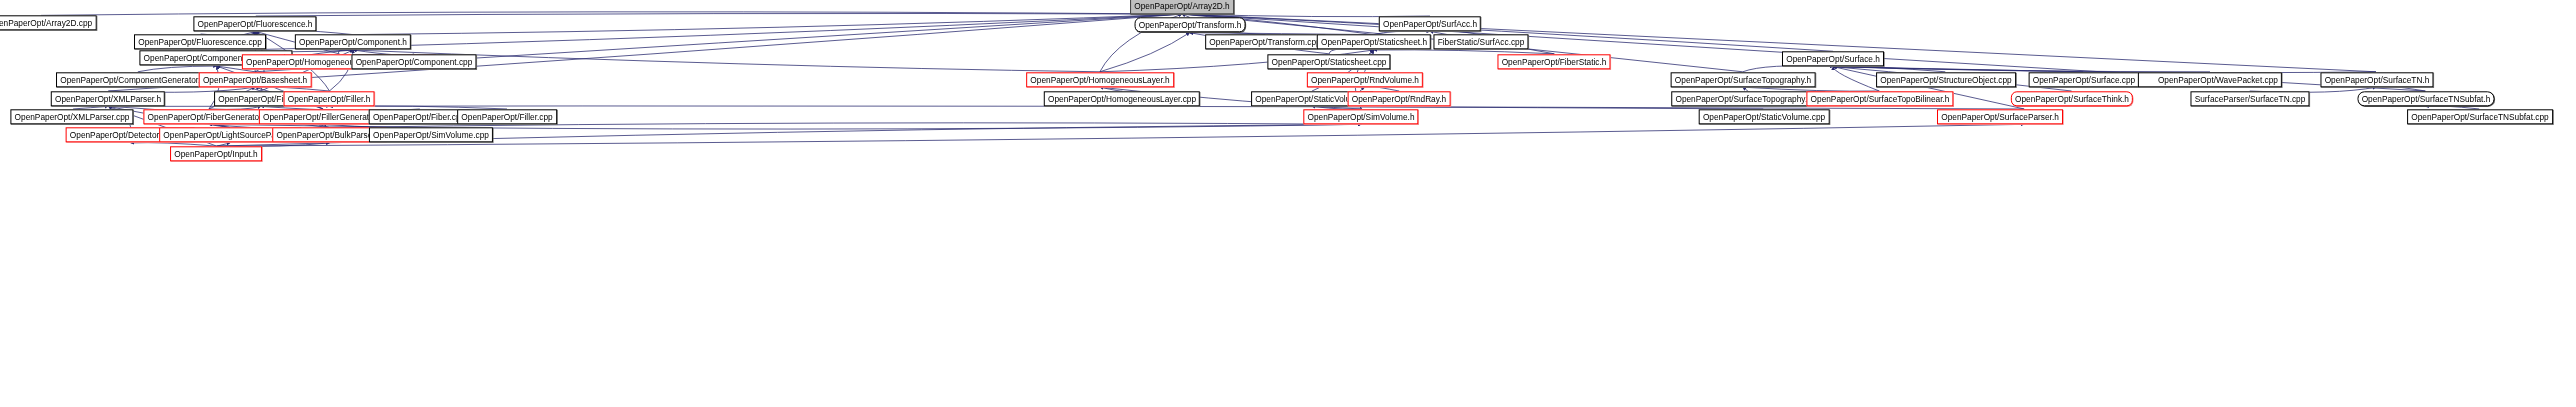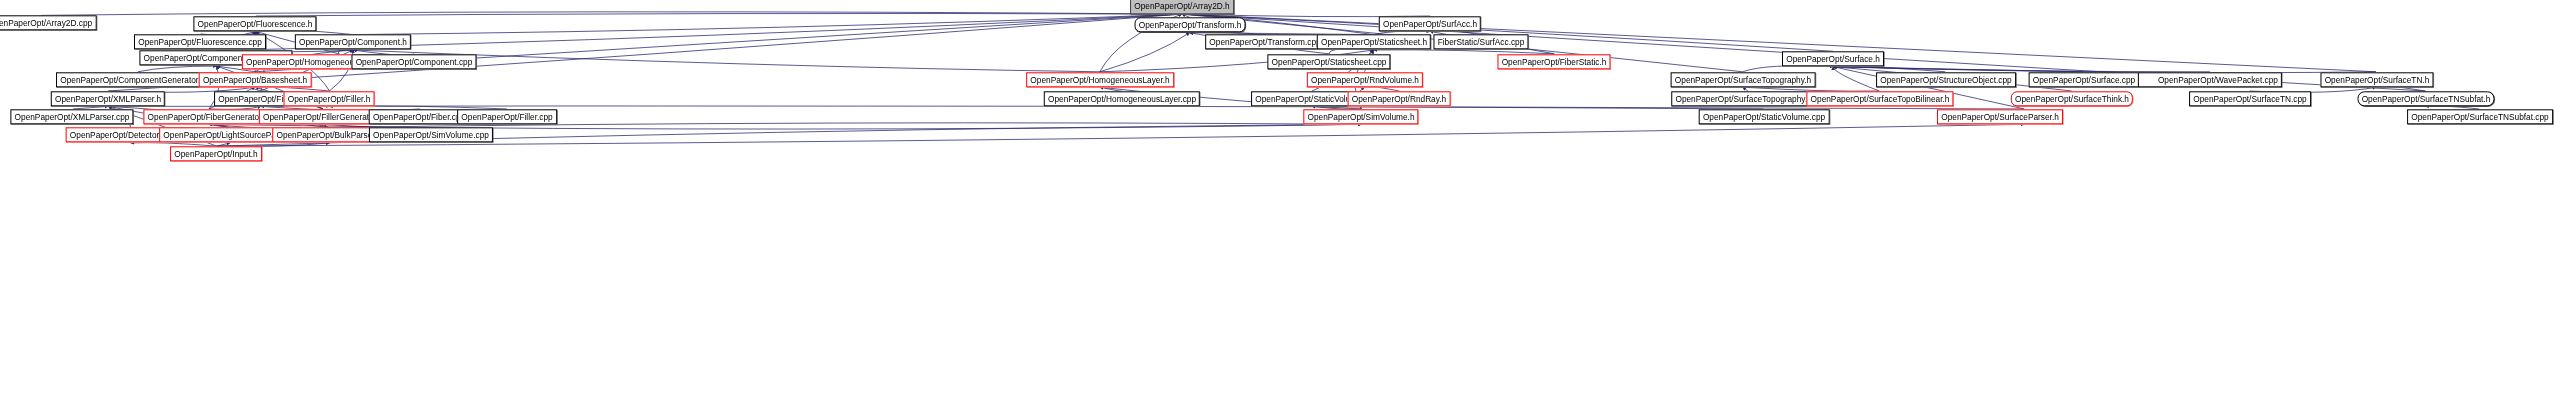--- a/index.html
+++ b/index.html
@@ -182,21 +182,21 @@
       <div class="node" title="OpenPaperOpt/SurfaceTN.h" style="left: 2377px; top: 80px; min-width: 87px;">OpenPaperOpt/SurfaceTN.h</div>
       <div class="node" title="OpenPaperOpt/XMLParser.h" style="left: 108px; top: 99px; min-width: 90px;">OpenPaperOpt/XMLParser.h</div>
       <div class="node" title="OpenPaperOpt/Fiber.h" style="left: 260px; top: 99px; min-width: 69px;">OpenPaperOpt/Fiber.h</div>
       <div class="node red" title="OpenPaperOpt/Filler.h" style="left: 329px; top: 99px; min-width: 67px;">OpenPaperOpt/Filler.h</div>
       <div class="node" title="OpenPaperOpt/HomogeneousLayer.cpp" style="left: 1122px; top: 99px; min-width: 121px;">OpenPaperOpt/HomogeneousLayer.cpp</div>
       <div class="node" title="OpenPaperOpt/StaticVolume.h" style="left: 1312px; top: 99px; min-width: 97px;">OpenPaperOpt/StaticVolume.h</div>
       <div class="node red" title="OpenPaperOpt/RndRay.h" style="left: 1399px; top: 99px; min-width: 75px;">OpenPaperOpt/RndRay.h</div>
       <div class="node" title="OpenPaperOpt/SurfaceTopography.cpp" style="left: 1748px; top: 99px; min-width: 121px;">OpenPaperOpt/SurfaceTopography.cpp</div>
       <div class="node red" title="OpenPaperOpt/SurfaceTopoBilinear.h" style="left: 1880px; top: 99px; min-width: 119px;">OpenPaperOpt/SurfaceTopoBilinear.h</div>
       <div class="node red" title="OpenPaperOpt/SurfaceThink.h" style="left: 2072px; top: 99px; min-width: 90px; border-radius: 6px;">OpenPaperOpt/SurfaceThink.h</div>
-      <div class="node" title="OpenPaperOpt/SurfaceTN.cpp" style="left: 2250px; top: 99px; min-width: 92px;">OpenPaperOpt/SurfaceTN.cpp</div>
+      <div class="node" title="OpenPaperOpt/SurfaceTN.cpp" style="left: 2250px; top: 99px; min-width: 92px;">SurfaceParser/SurfaceTN.cpp</div>
       <div class="node" title="OpenPaperOpt/SurfaceTNSubfat.h" style="left: 2426px; top: 99px; min-width: 115px; border-radius: 7px;">OpenPaperOpt/SurfaceTNSubfat.h</div>
       <div class="node" title="OpenPaperOpt/XMLParser.cpp" style="left: 72px; top: 117px; min-width: 94px;">OpenPaperOpt/XMLParser.cpp</div>
       <div class="node red" title="OpenPaperOpt/FiberGenerator.h" style="left: 208px; top: 117px; min-width: 98px;">OpenPaperOpt/FiberGenerator.h</div>
       <div class="node red" title="OpenPaperOpt/FillerGenerator.h" style="left: 323px; top: 117px; min-width: 97px;">OpenPaperOpt/FillerGenerator.h</div>
       <div class="node" title="OpenPaperOpt/Fiber.cpp" style="left: 419px; top: 117px; min-width: 73px;">OpenPaperOpt/Fiber.cpp</div>
       <div class="node" title="OpenPaperOpt/Filler.cpp" style="left: 507px; top: 117px; min-width: 72px;">OpenPaperOpt/Filler.cpp</div>
       <div class="node red" title="OpenPaperOpt/SimVolume.h" style="left: 1361px; top: 117px; min-width: 87px;">OpenPaperOpt/SimVolume.h</div>
       <div class="node" title="OpenPaperOpt/StaticVolume.cpp" style="left: 1764px; top: 117px; min-width: 102px;">OpenPaperOpt/StaticVolume.cpp</div>
       <div class="node red" title="OpenPaperOpt/SurfaceParser.h" style="left: 2000px; top: 117px; min-width: 98px;">OpenPaperOpt/SurfaceParser.h</div>
       <div class="node" title="OpenPaperOpt/SurfaceTNSubfat.cpp" style="left: 2480px; top: 117px; min-width: 121px;">OpenPaperOpt/SurfaceTNSubfat.cpp</div>

